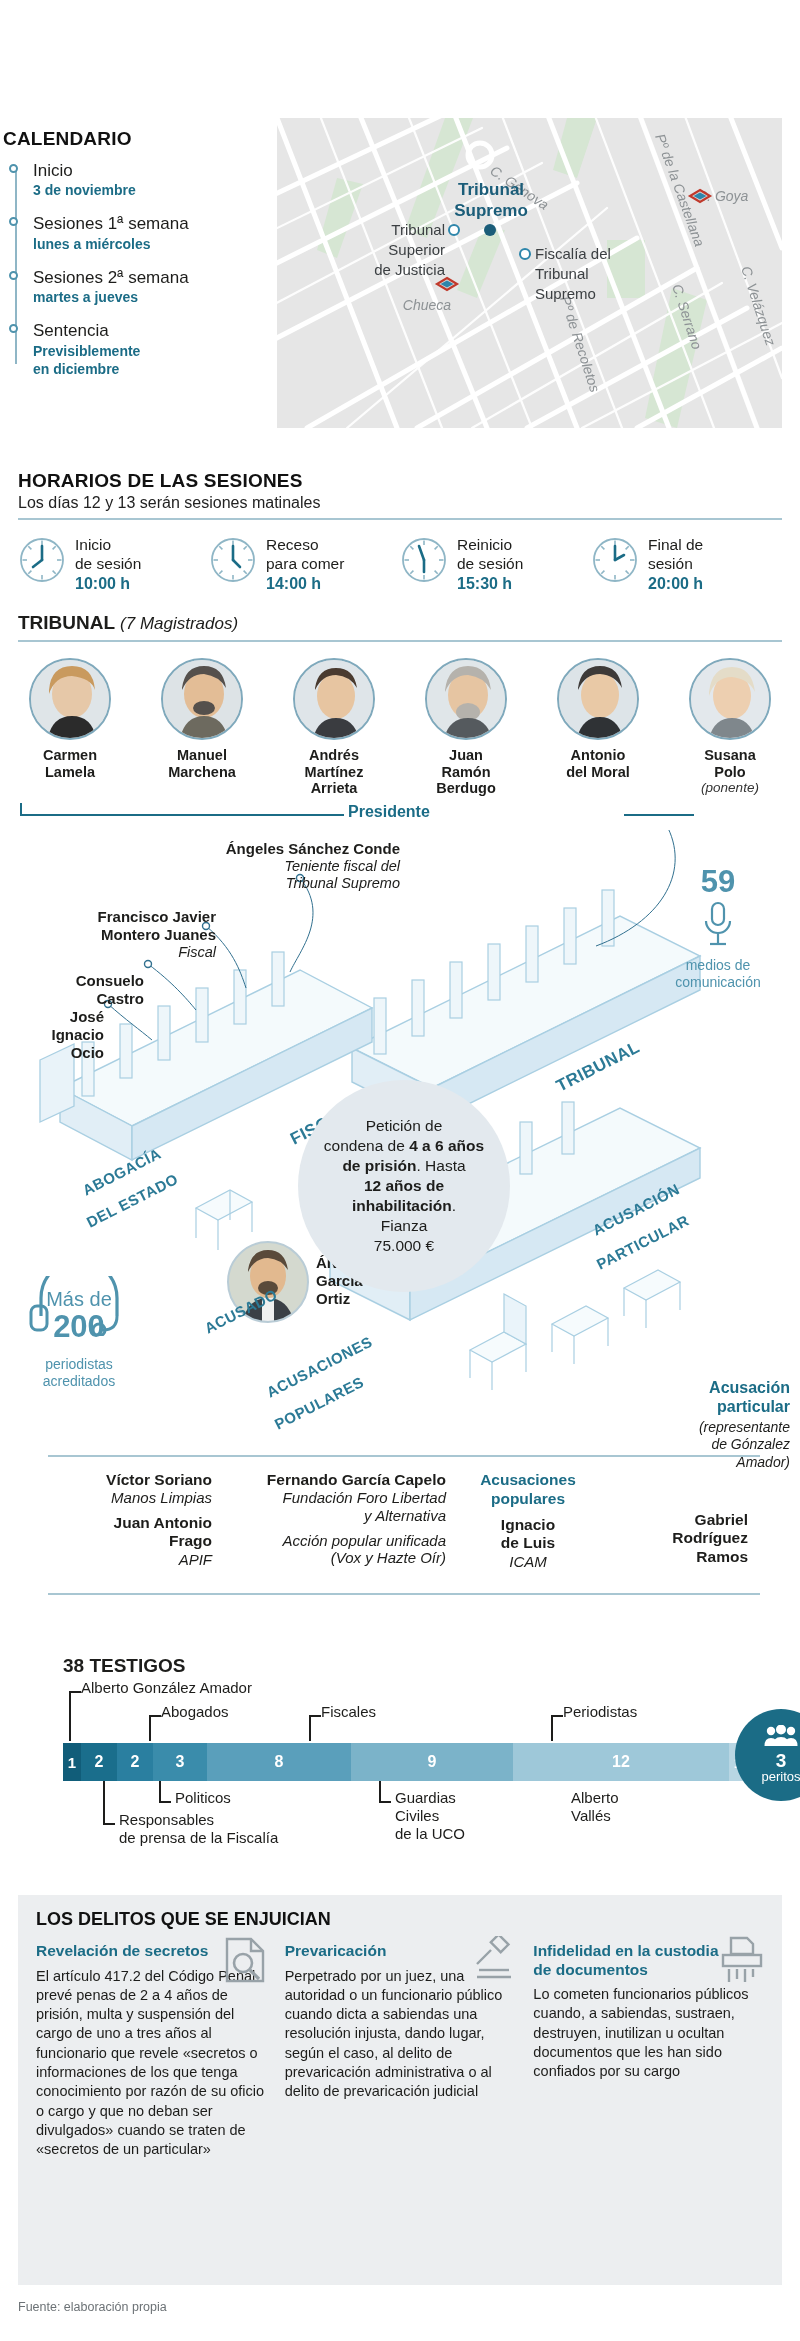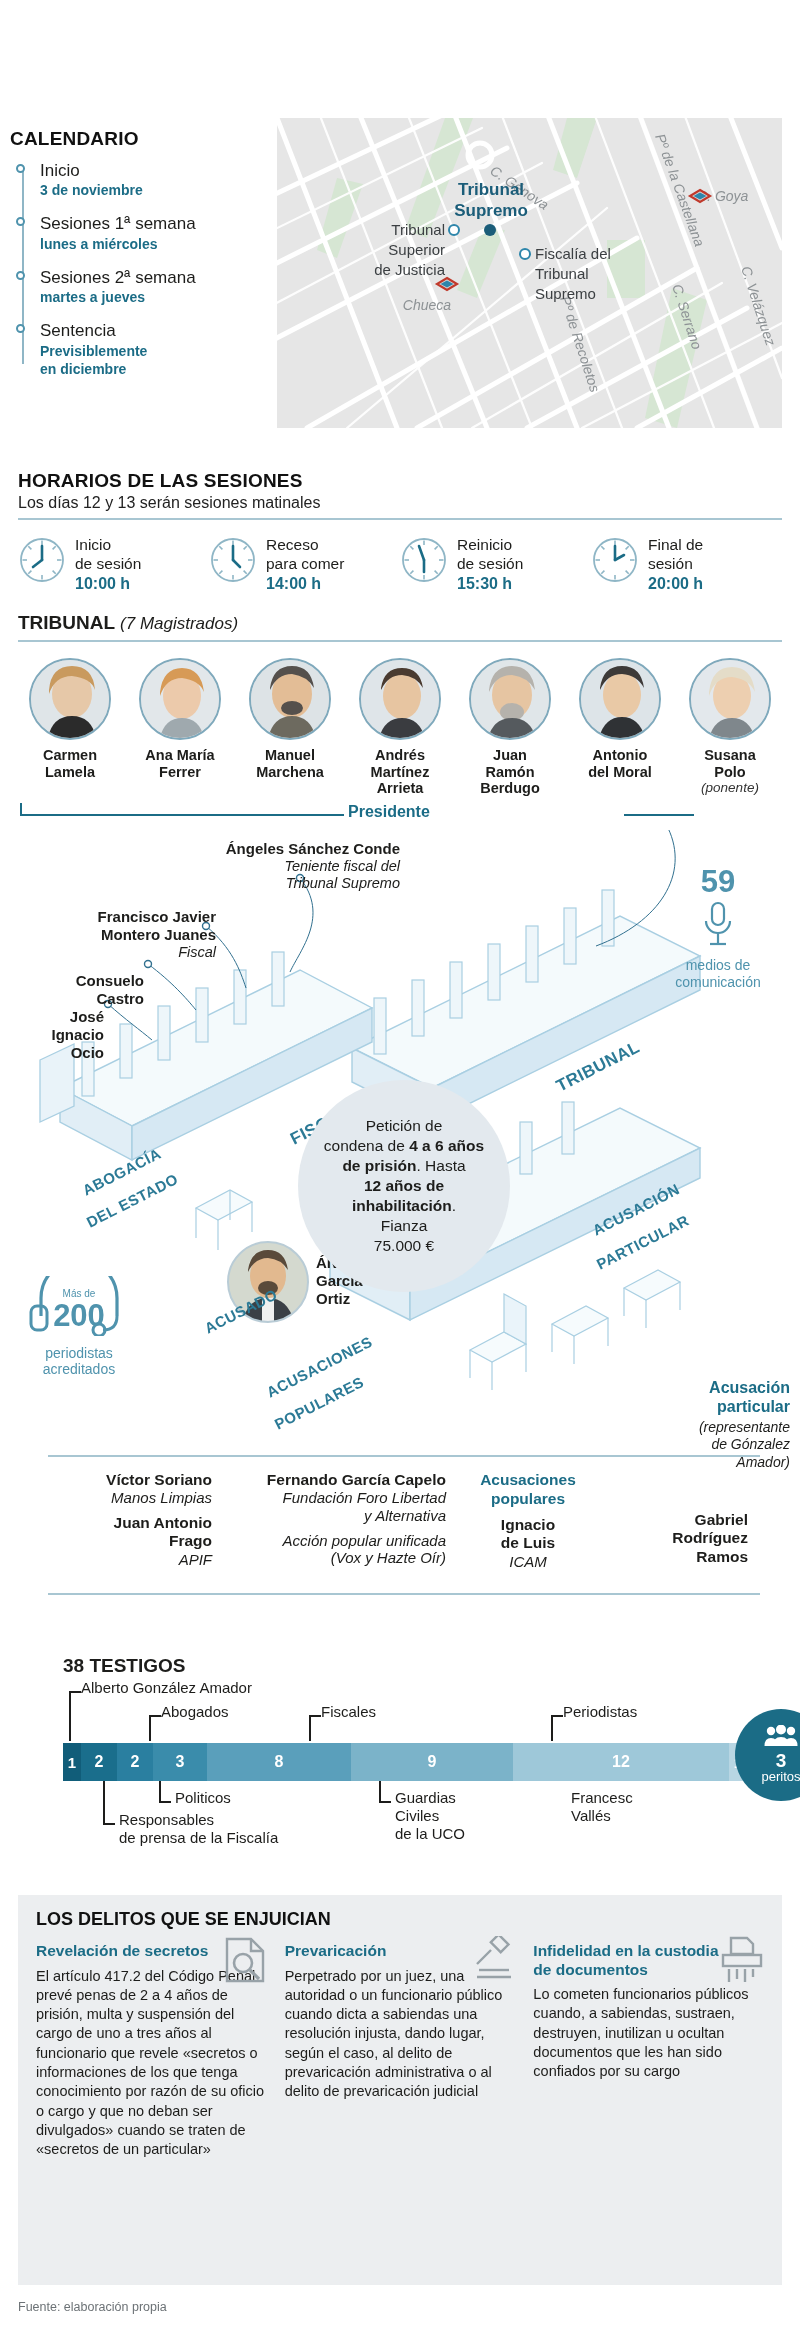--- a/index.html
+++ b/index.html
@@ -11,21 +11,21 @@
     position:relative;
     overflow:hidden;
   }
   .page { position:relative; width:800px; height:2341px; padding:0; }
   h2.sec {
     font-size:19px; font-weight:bold; letter-spacing:.2px; color:#111;
   }
   .rule { height:2px; background:#a8c6d2; width:100%; }
 
   
-  #calendar { position:absolute; left:10px; top:128px; width:255px; }
+  #calendar { position:absolute; left:3px; top:128px; width:255px; }
   #calendar h2 { margin-bottom:10px; }
   .cal-list { position:relative; margin-left:6px; padding-left:24px; }
   .cal-line { position:absolute; left:6px; top:10px; bottom:14px; width:2px; background:#8fb6c6; }
   .cal-item { position:relative; margin-bottom:14px; }
   .cal-dot {
     position:absolute; left:-24px; top:4px; width:9px; height:9px;
     border-radius:50%; border:2px solid #4f93ad; background:#fff;
   }
   .cal-label { font-size:17px; color:#1d1d1b; line-height:1.25; }
   .cal-value { font-size:14px; font-weight:bold; color:#1b6c86; line-height:1.3; }
@@ -81,21 +81,21 @@
     border-radius:50%; background:#e3e9ee; text-align:center;
     display:flex; flex-direction:column; justify-content:center; align-items:center;
     font-size:15.5px; line-height:1.3; padding:0 16px;
   }
 
   .mic-block { position:absolute; right:22px; top:866px; width:120px; text-align:center;}
   .mic-num { font-size:31px; font-weight:bold; color:#4f93ad; line-height:1;}
   .mic-cap { font-size:14px; color:#4f93ad; line-height:1.2; margin-top:6px;}
 
   .head-block { position:absolute; left:20px; top:1282px; width:118px; text-align:center;}
-  .head-num { font-size:10px; color:#4f93ad; line-height:1.15;}
+  .head-num { font-size:20px; color:#4f93ad; line-height:1.15;}
   .head-big { font-size:31px; font-weight:bold; color:#4f93ad; line-height:1;}
   .head-cap { font-size:14px; color:#4f93ad; line-height:1.2; margin-top:6px;}
 
   .acus-part { position:absolute; left:630px; top:1378px; width:160px; text-align:right;}
   .acus-part .t { font-size:16px; font-weight:bold; color:#1b6c86; line-height:1.2;}
   .acus-part .s { font-size:14px; font-style:italic; color:#1d1d1b; line-height:1.22; margin-top:3px;}
 
   
   #parties {
     position:absolute; left:48px; top:1455px; width:712px;
@@ -376,32 +376,20 @@
               <rect width="82" height="82" fill="#dfe5e8"></rect>
               <ellipse cx="41" cy="34" rx="20" ry="24" fill="#e6c8a8"></ellipse>
               <path d="M18,30 Q20,6 41,6 Q62,6 64,30 Q60,18 41,16 Q24,16 18,34 Z" fill="#c99a5e"></path>
               <path d="M16,82 Q20,56 41,56 Q62,56 66,82 Z" fill="#2b2b2b"></path>
             </svg>
         </div>
         <div class="nm" style="white-space:pre-line">Carmen
 Lamela</div>
       </div>
 
-      <div class="judge">
-        <div class="ph">
-          <svg width="82" height="82" viewBox="0 0 82 82">
-              <rect width="82" height="82" fill="#e2e7ea"></rect>
-              <ellipse cx="41" cy="36" rx="19" ry="23" fill="#eccaab"></ellipse>
-              <path d="M19,32 Q22,8 41,8 Q60,8 63,32 Q58,20 41,18 Q25,18 19,36 Z" fill="#d79a56"></path>
-              <path d="M18,82 Q22,58 41,58 Q60,58 64,82 Z" fill="#9fa9ae"></path>
-            </svg>
-        </div>
-        <div class="nm" style="white-space:pre-line">Ana María
-Ferrer</div>
-      </div>
 
       <div class="judge">
         <div class="ph">
           <svg width="82" height="82" viewBox="0 0 82 82">
               <rect width="82" height="82" fill="#dde3e6"></rect>
               <ellipse cx="41" cy="34" rx="20" ry="24" fill="#e3bd96"></ellipse>
               <path d="M19,28 Q22,6 41,6 Q60,6 63,28 Q56,16 41,14 Q26,14 19,30 Z" fill="#55504c"></path>
               <ellipse cx="41" cy="48" rx="11" ry="7" fill="#55504c"></ellipse>
               <path d="M16,82 Q21,56 41,56 Q61,56 66,82 Z" fill="#6d6a5f"></path>
             </svg>
@@ -740,21 +728,21 @@
       <div class="cl-line" style="left:96px; top:38px; width:1.5px; height:22px;"></div>
       <div class="cl-line" style="left:96px; top:58px; width:12px; height:1.5px;"></div>
       <div class="callout" style="left:112px; top:46px;">Politicos</div>
 
       <div class="cl-line" style="left:316px; top:38px; width:1.5px; height:22px;"></div>
       <div class="cl-line" style="left:316px; top:58px; width:12px; height:1.5px;"></div>
       <div class="callout" style="left:332px; top:46px; width:120px; white-space:pre-line;">Guardias
 Civiles
 de la UCO</div>
 
-      <div class="callout" style="left:508px; top:46px; width:120px; white-space:pre-line;">Francesc
+      <div class="callout" style="left:508px; top:46px; width:120px; white-space:pre-line;">Alberto
 Vallés</div>
 
       <div class="peritos">
         <svg width="36" height="22" viewBox="0 0 36 22">
           <circle cx="8" cy="6" r="4.2" fill="#fff"></circle>
             <path d="M1.5,21 q0,-8 6.5,-8 q6.5,0 6.5,8 Z" fill="#fff"></path>
           <circle cx="28" cy="6" r="4.2" fill="#fff"></circle>
             <path d="M21.5,21 q0,-8 6.5,-8 q6.5,0 6.5,8 Z" fill="#fff"></path>
           <circle cx="18" cy="4.5" r="5" fill="#fff"></circle>
             <path d="M10,21 q0,-9 8,-9 q8,0 8,9 Z" fill="#fff"></path>

